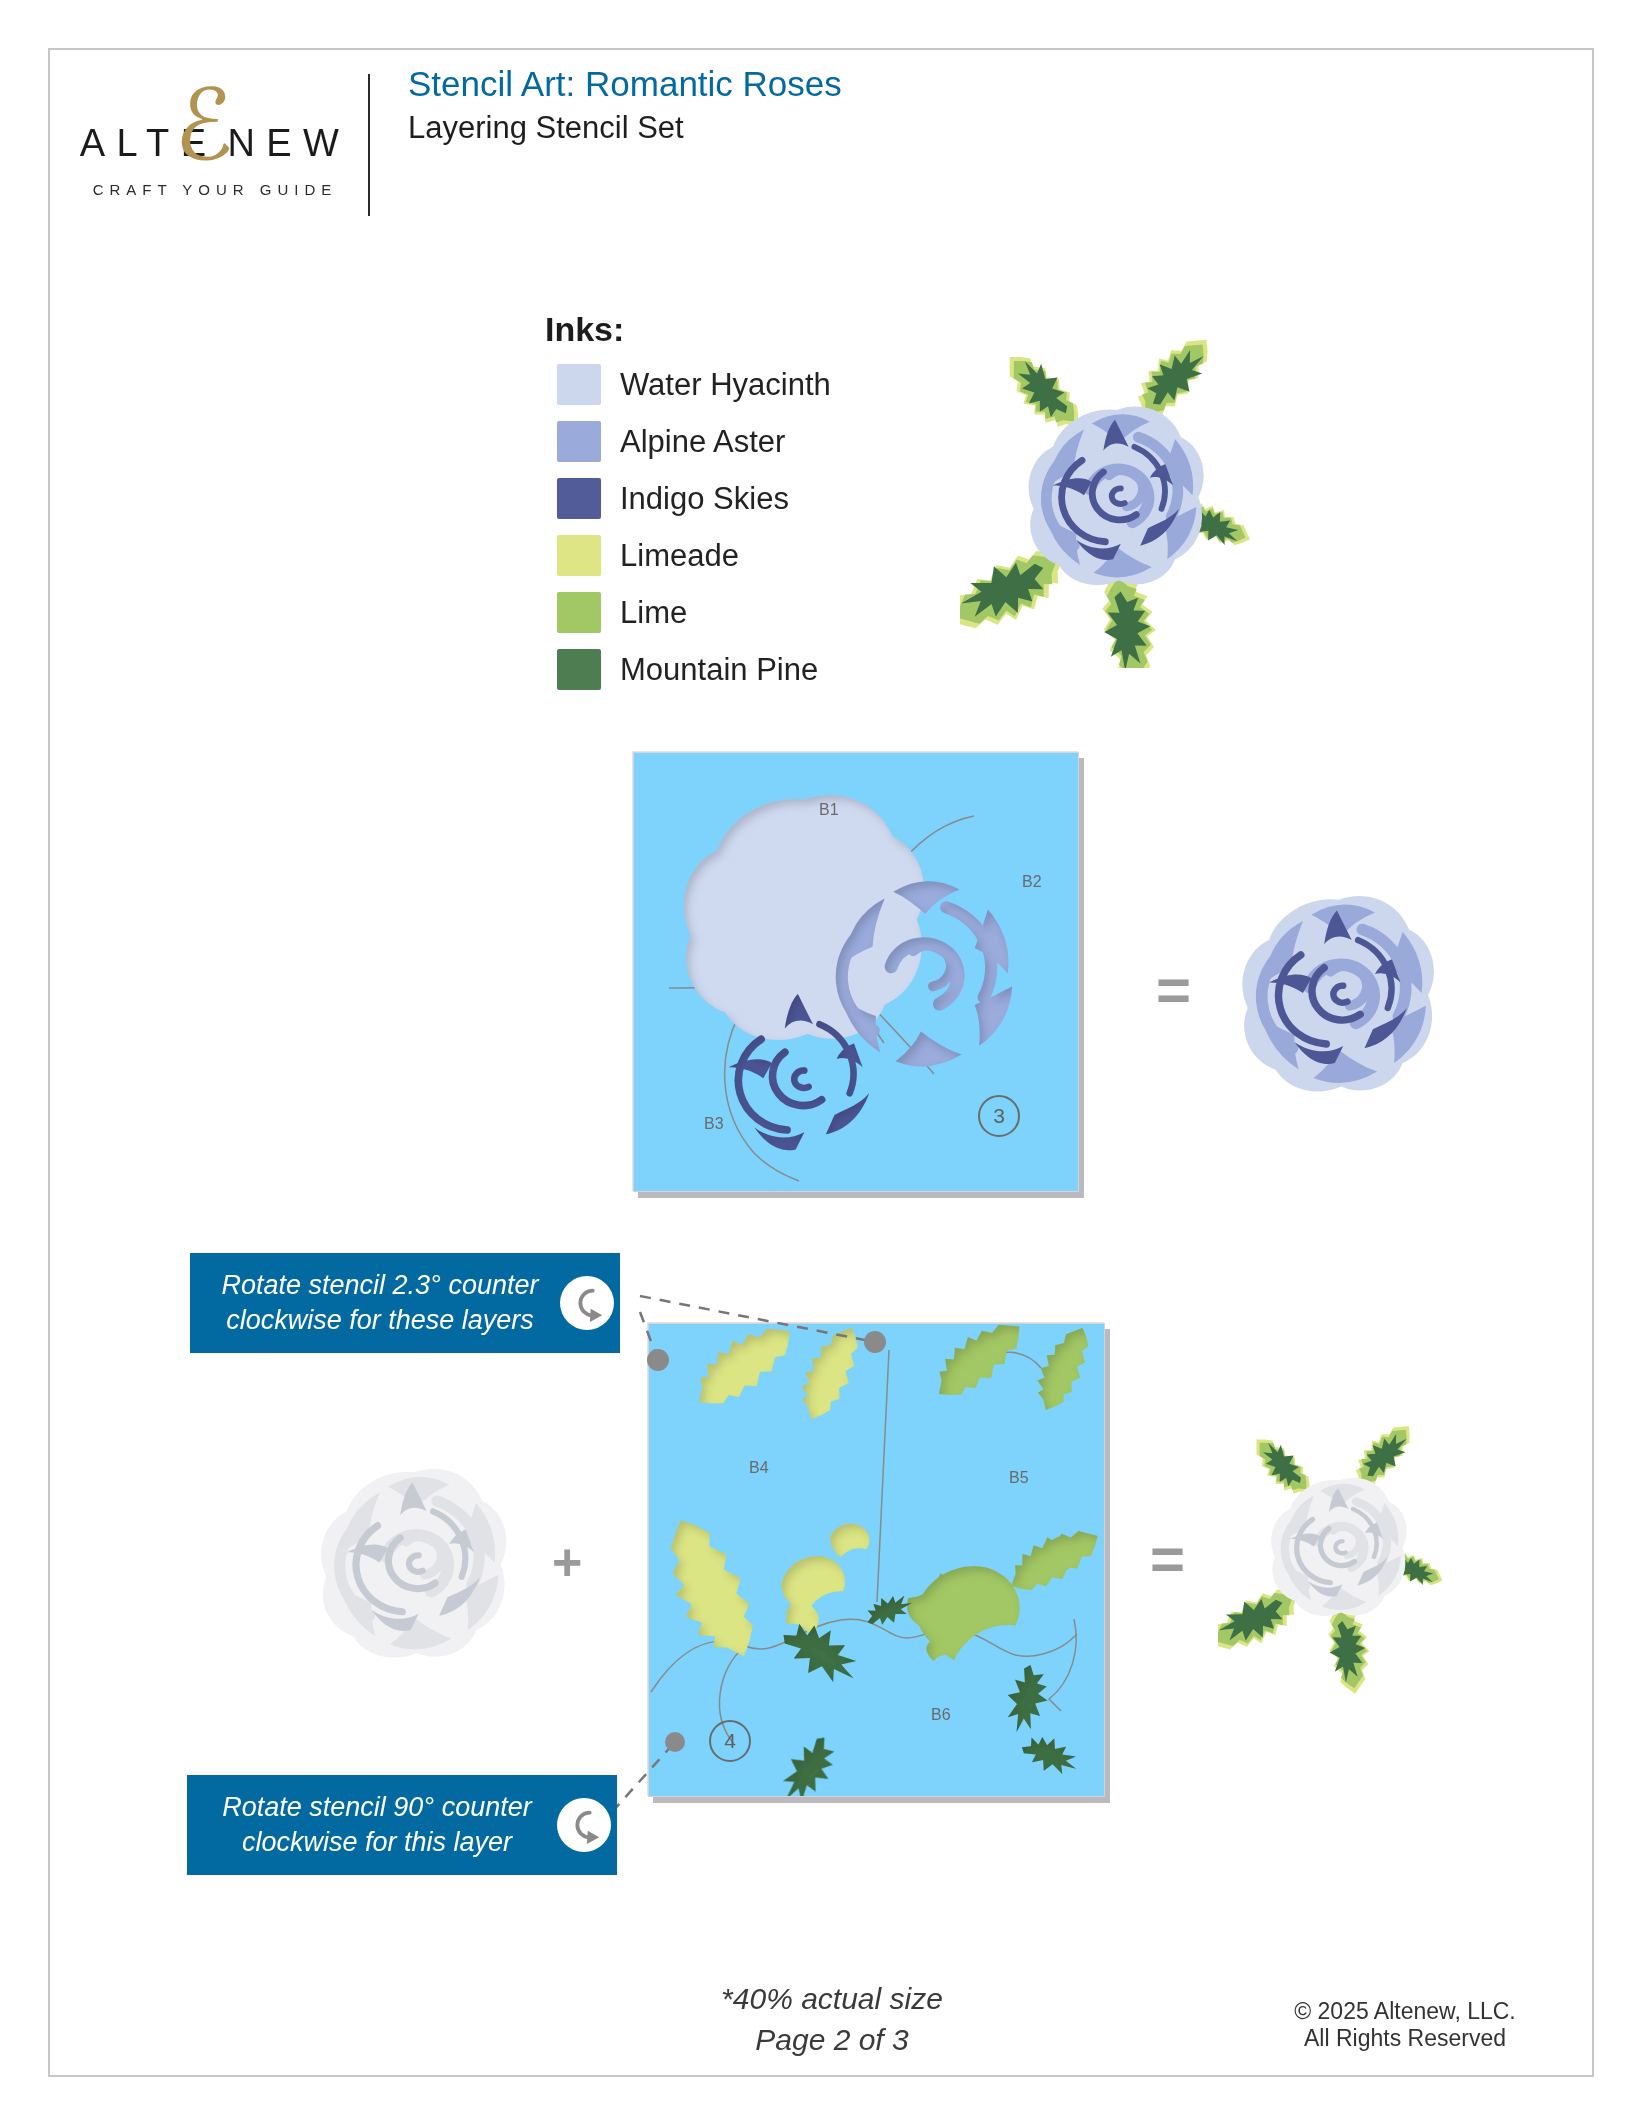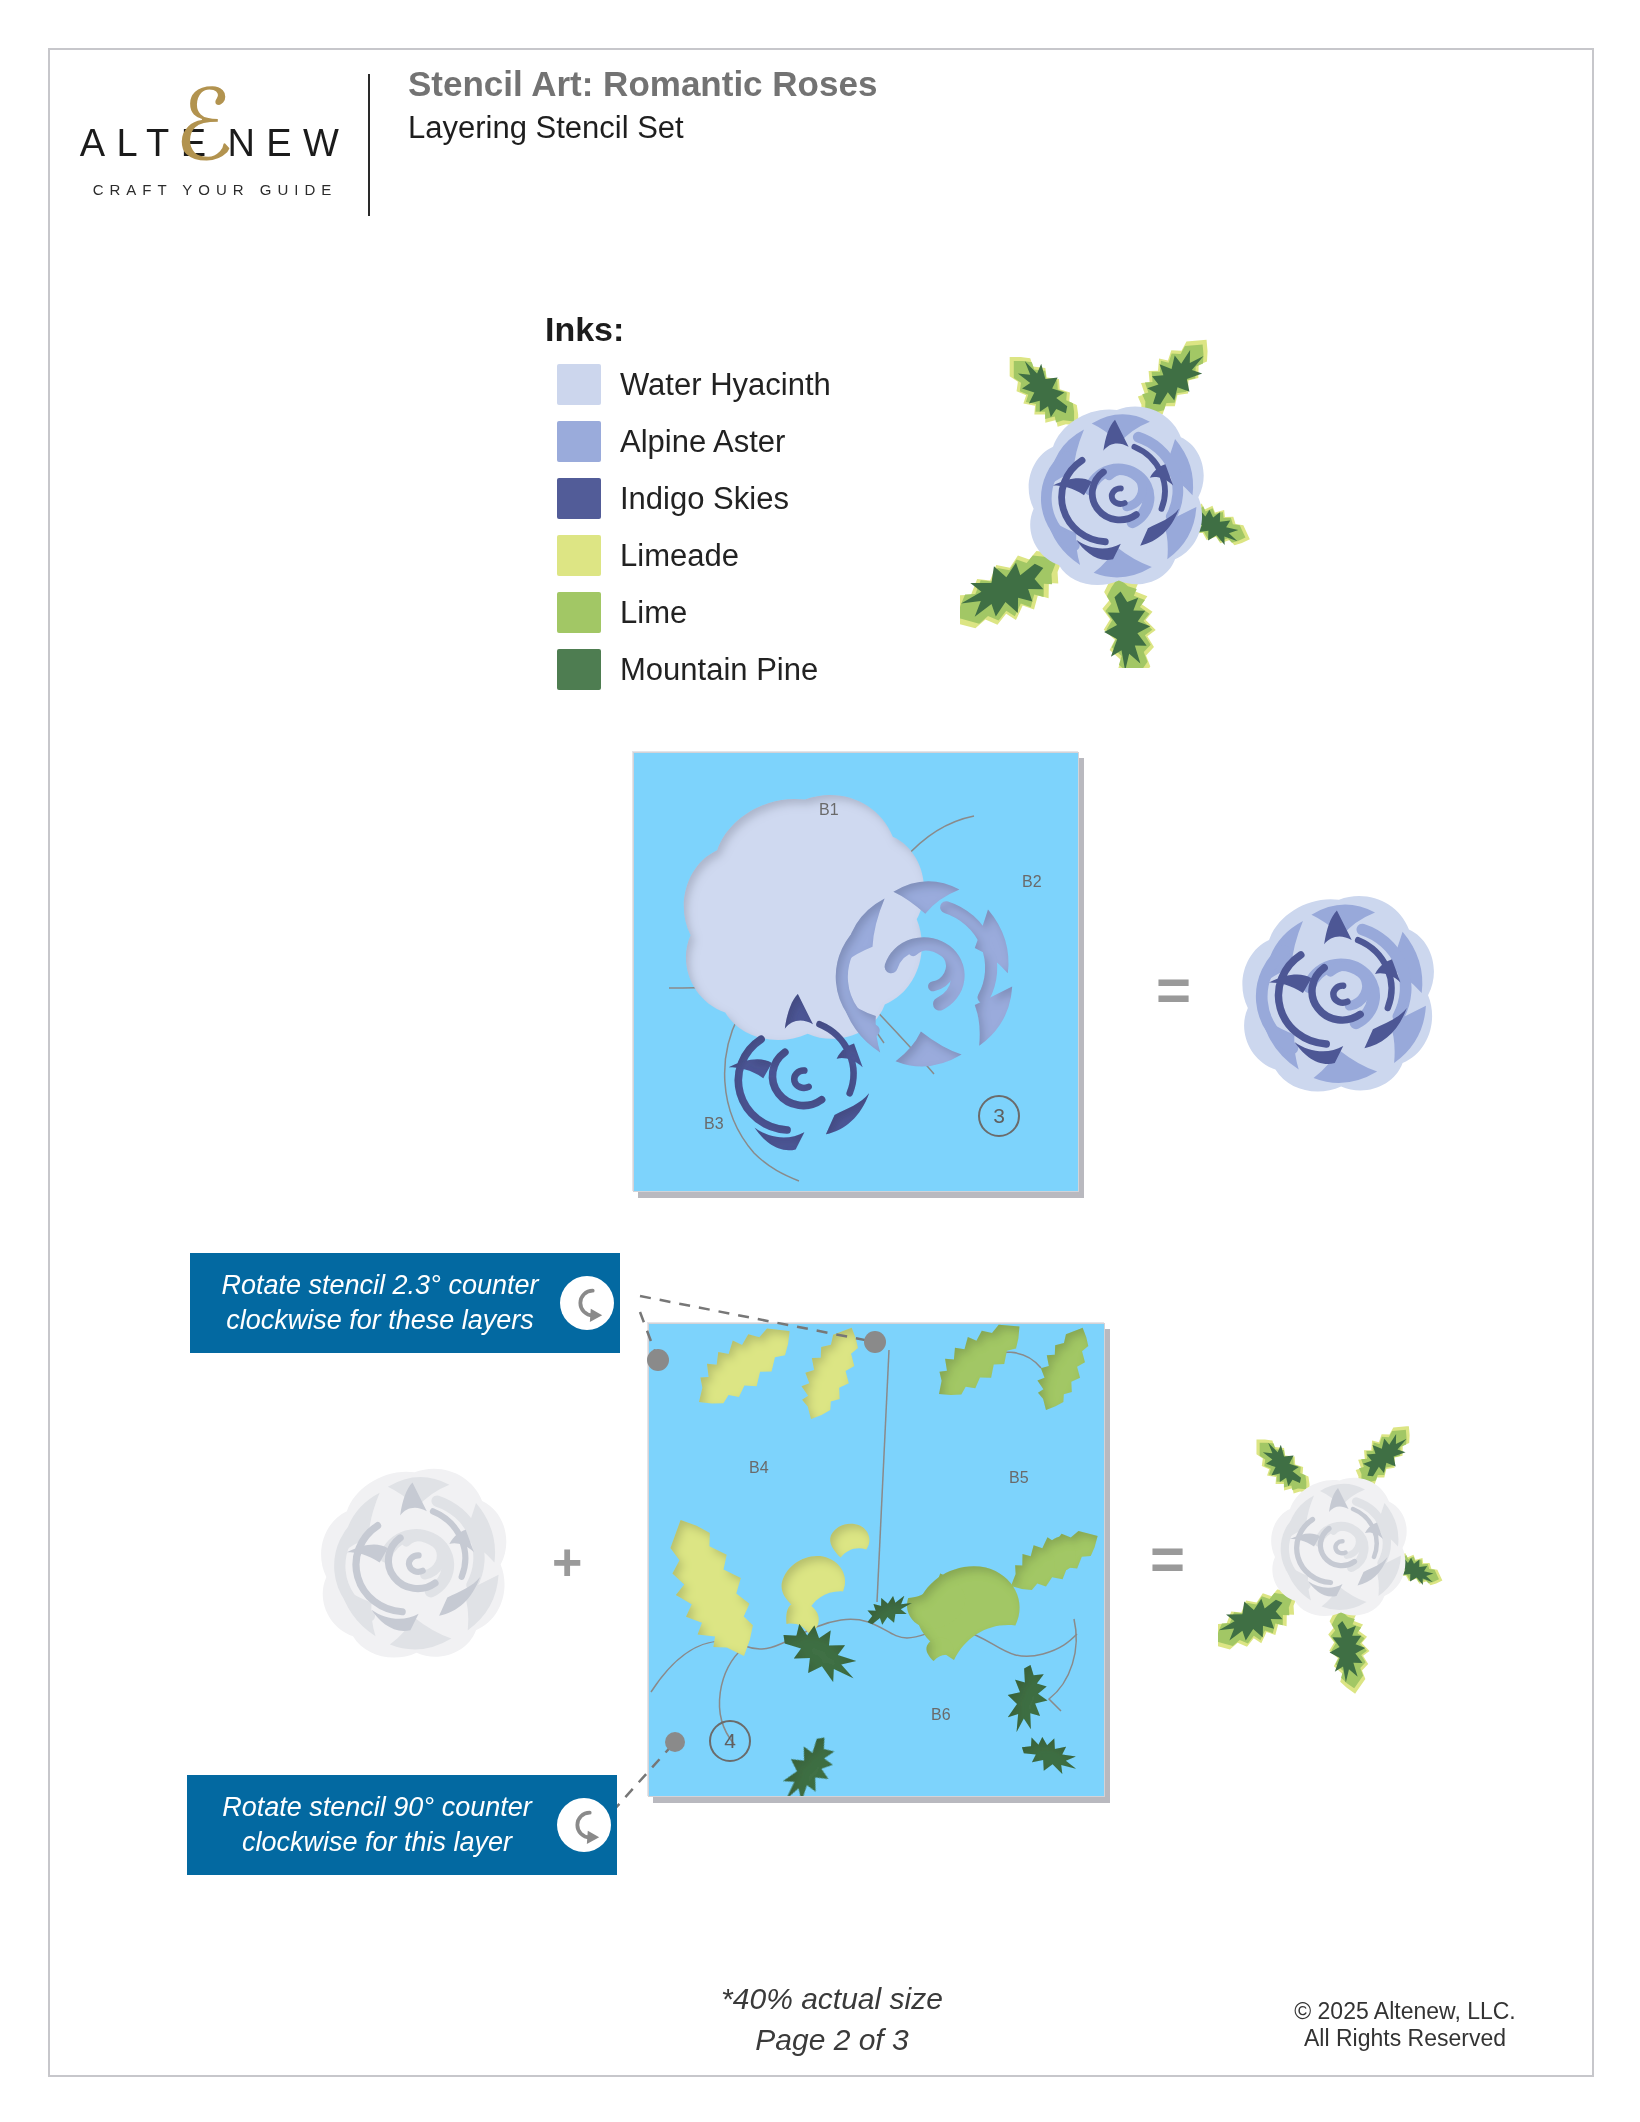--- a/index.html
+++ b/index.html
@@ -9,21 +9,21 @@
                border:2px solid #c7c7cb;pointer-events:none;}
 
   
   .logo{position:absolute;left:70px;top:78px;width:290px;text-align:center;}
   .brand-row{position:relative;display:flex;justify-content:center;align-items:flex-end;
              gap:10px;margin-top:44px;font-size:38px;letter-spacing:.30em;font-weight:400;color:#1b1b1b;}
   .brand-script{position:absolute;left:50%;top:-46px;transform:translateX(-58%);
                 font-family:"DejaVu Sans", sans-serif;font-size:98px;color:#b2934f;line-height:1;}
   .tagline{margin-top:16px;font-size:15px;letter-spacing:.40em;color:#2b2b2b;}
   .hdr-divider{position:absolute;left:368px;top:74px;width:2px;height:142px;background:#2a2a2a;}
-  .title{position:absolute;left:408px;top:64px;font-size:35px;font-weight:700;color:#737373;}
+  .title{position:absolute;left:408px;top:64px;font-size:35px;font-weight:400;color:#0369a1;}
   .subtitle{position:absolute;left:408px;top:110px;font-size:31px;color:#1e1e1e;}
   .badge{position:absolute;left:407px;top:170px;background:#0c0c0c;color:#fff;
          font-size:27px;letter-spacing:.25em;padding:8px 20px 9px 22px;}
 
   
   .inks-heading{position:absolute;left:545px;top:310px;font-size:34px;font-weight:700;}
   .inks-list{position:absolute;left:557px;top:356px;}
   .ink-row{display:flex;align-items:center;height:57px;}
   .ink-swatch{width:44px;height:41px;border-radius:2px;flex:0 0 auto;}
   .ink-name{margin-left:19px;font-size:31px;color:#222;}

